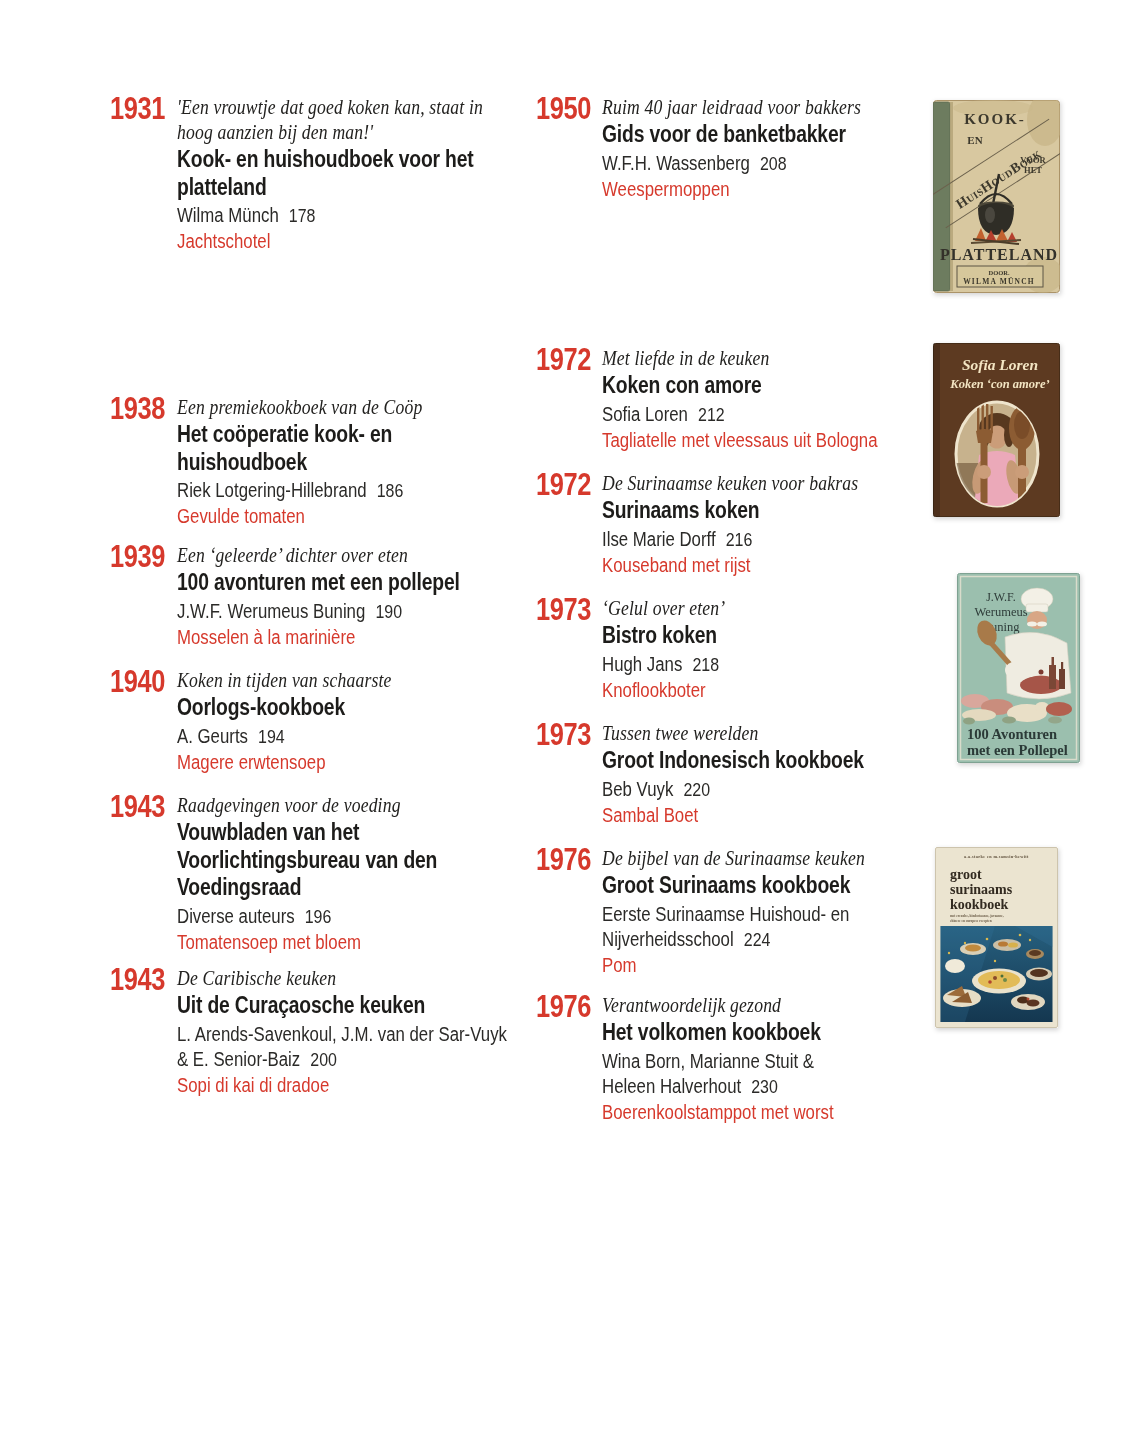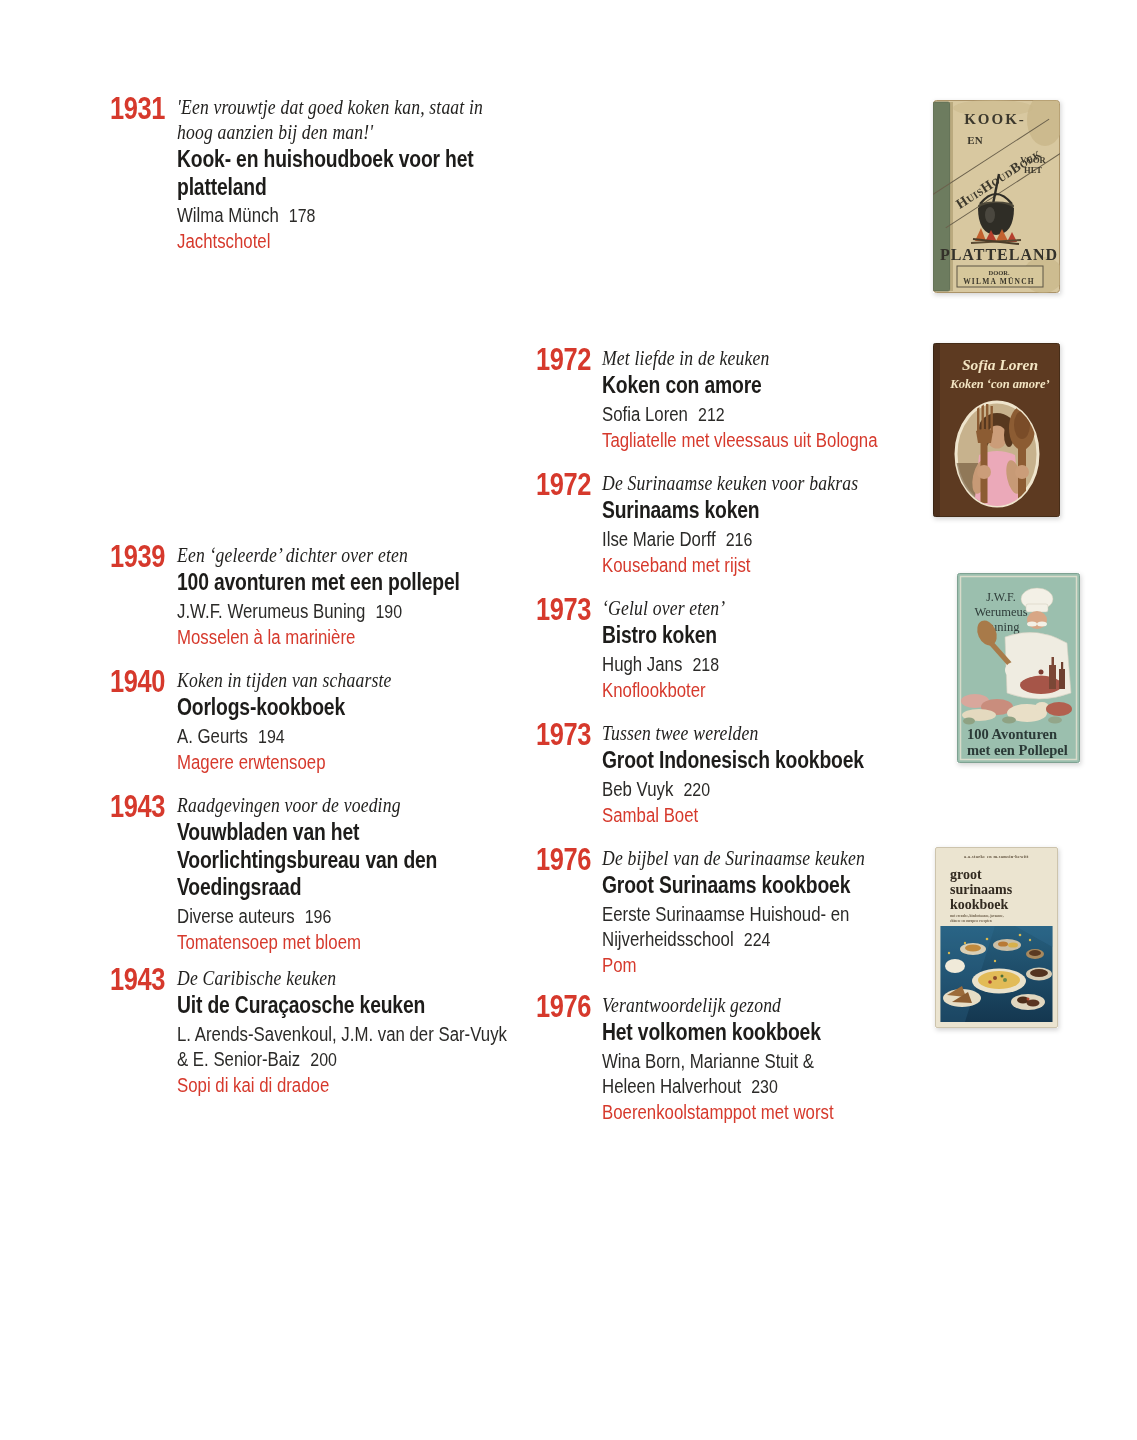--- a/index.html
+++ b/index.html
@@ -41,20 +41,30 @@
       <div class="desc">'Een vrouwtje dat goed koken kan, staat in
 hoog aanzien bij den man!'</div>
       <div class="title">Kook- en huishoudboek voor het
 platteland</div>
       <div class="authorline"><span class="author">Wilma Münch</span><span class="pnum">178</span></div>
       <div class="recipe">Jachtschotel</div>
     </div>
   </div>
 
 
+  <div class="entry col-left" style="top:395px">
+    <div class="year">1938</div>
+    <div class="etext">
+      <div class="desc">Een premiekookboek van de Coöp</div>
+      <div class="title">Het coöperatie kook- en
+huishoudboek</div>
+      <div class="authorline"><span class="author">Riek Lotgering-Hillebrand</span><span class="pnum">186</span></div>
+      <div class="recipe">Gevulde tomaten</div>
+    </div>
+  </div>
 
   <div class="entry col-left" style="top:543px">
     <div class="year">1939</div>
     <div class="etext">
       <div class="desc">Een ‘geleerde’ dichter over eten</div>
       <div class="title">100 avonturen met een pollepel</div>
       <div class="authorline"><span class="author">J.W.F. Werumeus Buning</span><span class="pnum">190</span></div>
       <div class="recipe">Mosselen à la marinière</div>
     </div>
   </div>
@@ -86,20 +96,29 @@
     <div class="etext">
       <div class="desc">De Caribische keuken</div>
       <div class="title">Uit de Curaçaosche keuken</div>
       <div class="authorline"><span class="author">L. Arends-Savenkoul, J.M. van der Sar-Vuyk
 &amp; E. Senior-Baiz</span><span class="pnum">200</span></div>
       <div class="recipe">Sopi di kai di dradoe</div>
     </div>
   </div>
 
 
+  <div class="entry col-right" style="top:95px">
+    <div class="year">1950</div>
+    <div class="etext">
+      <div class="desc">Ruim 40 jaar leidraad voor bakkers</div>
+      <div class="title">Gids voor de banketbakker</div>
+      <div class="authorline"><span class="author">W.F.H. Wassenberg</span><span class="pnum">208</span></div>
+      <div class="recipe">Weespermoppen</div>
+    </div>
+  </div>
 
 
   <div class="entry col-right" style="top:346px">
     <div class="year">1972</div>
     <div class="etext">
       <div class="desc">Met liefde in de keuken</div>
       <div class="title">Koken con amore</div>
       <div class="authorline"><span class="author">Sofia Loren</span><span class="pnum">212</span></div>
       <div class="recipe">Tagliatelle met vleessaus uit Bologna</div>
     </div>

